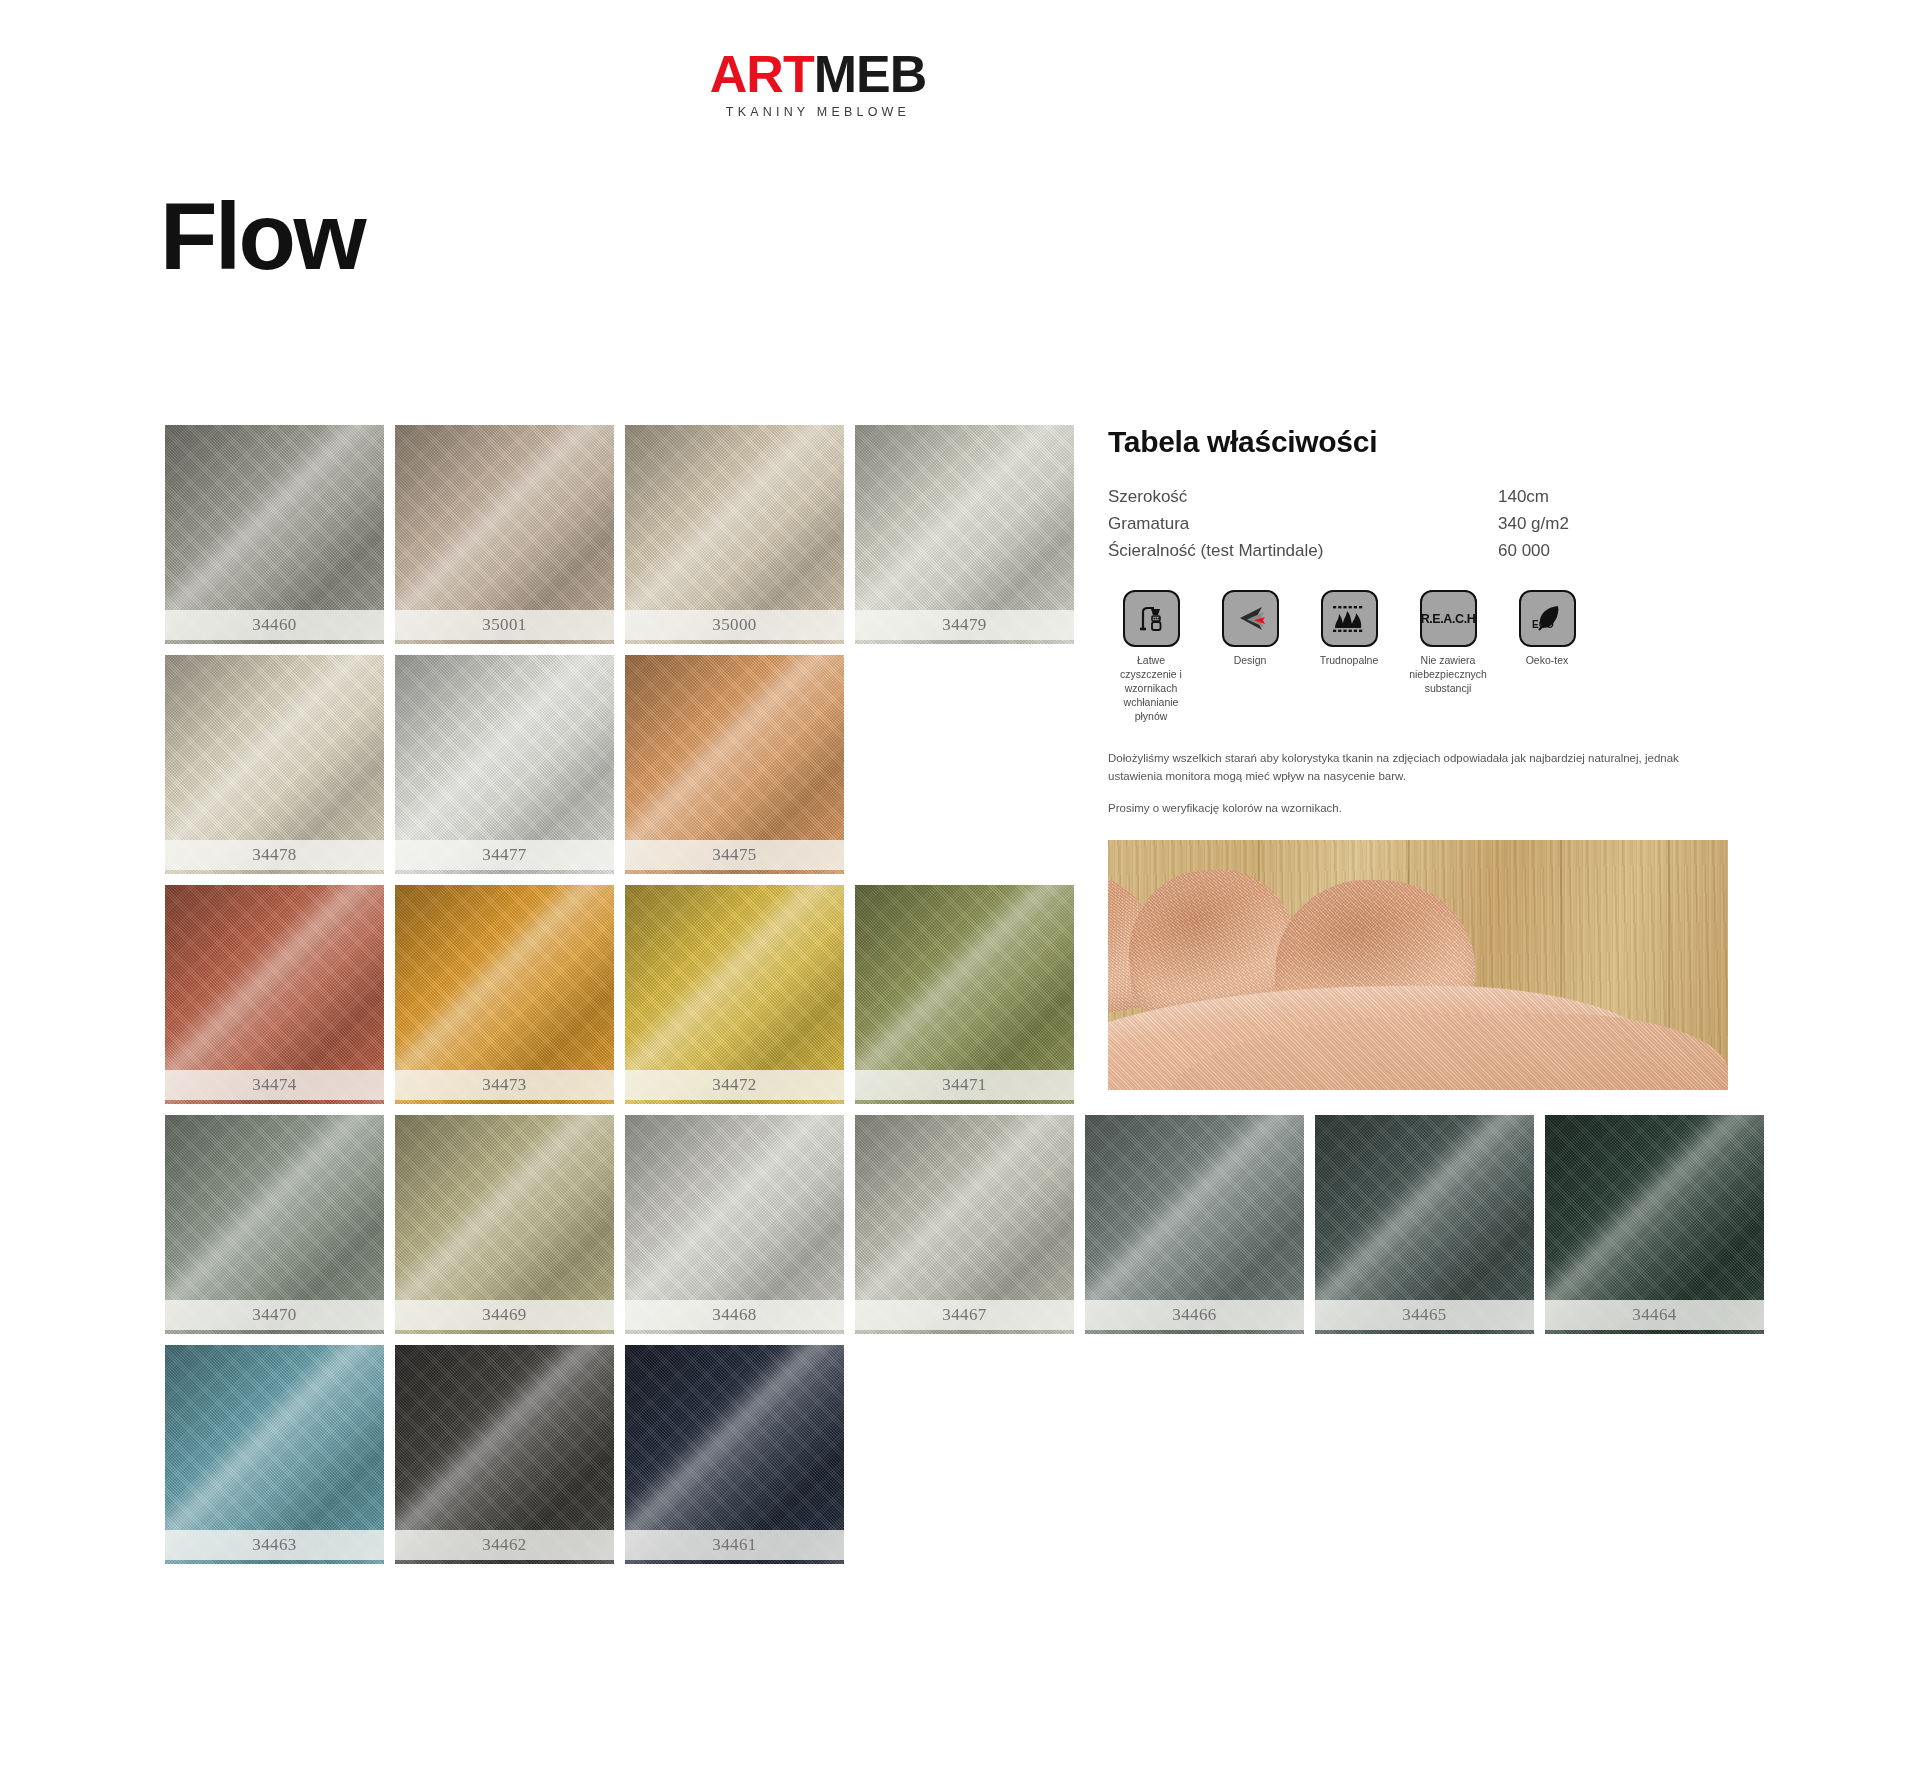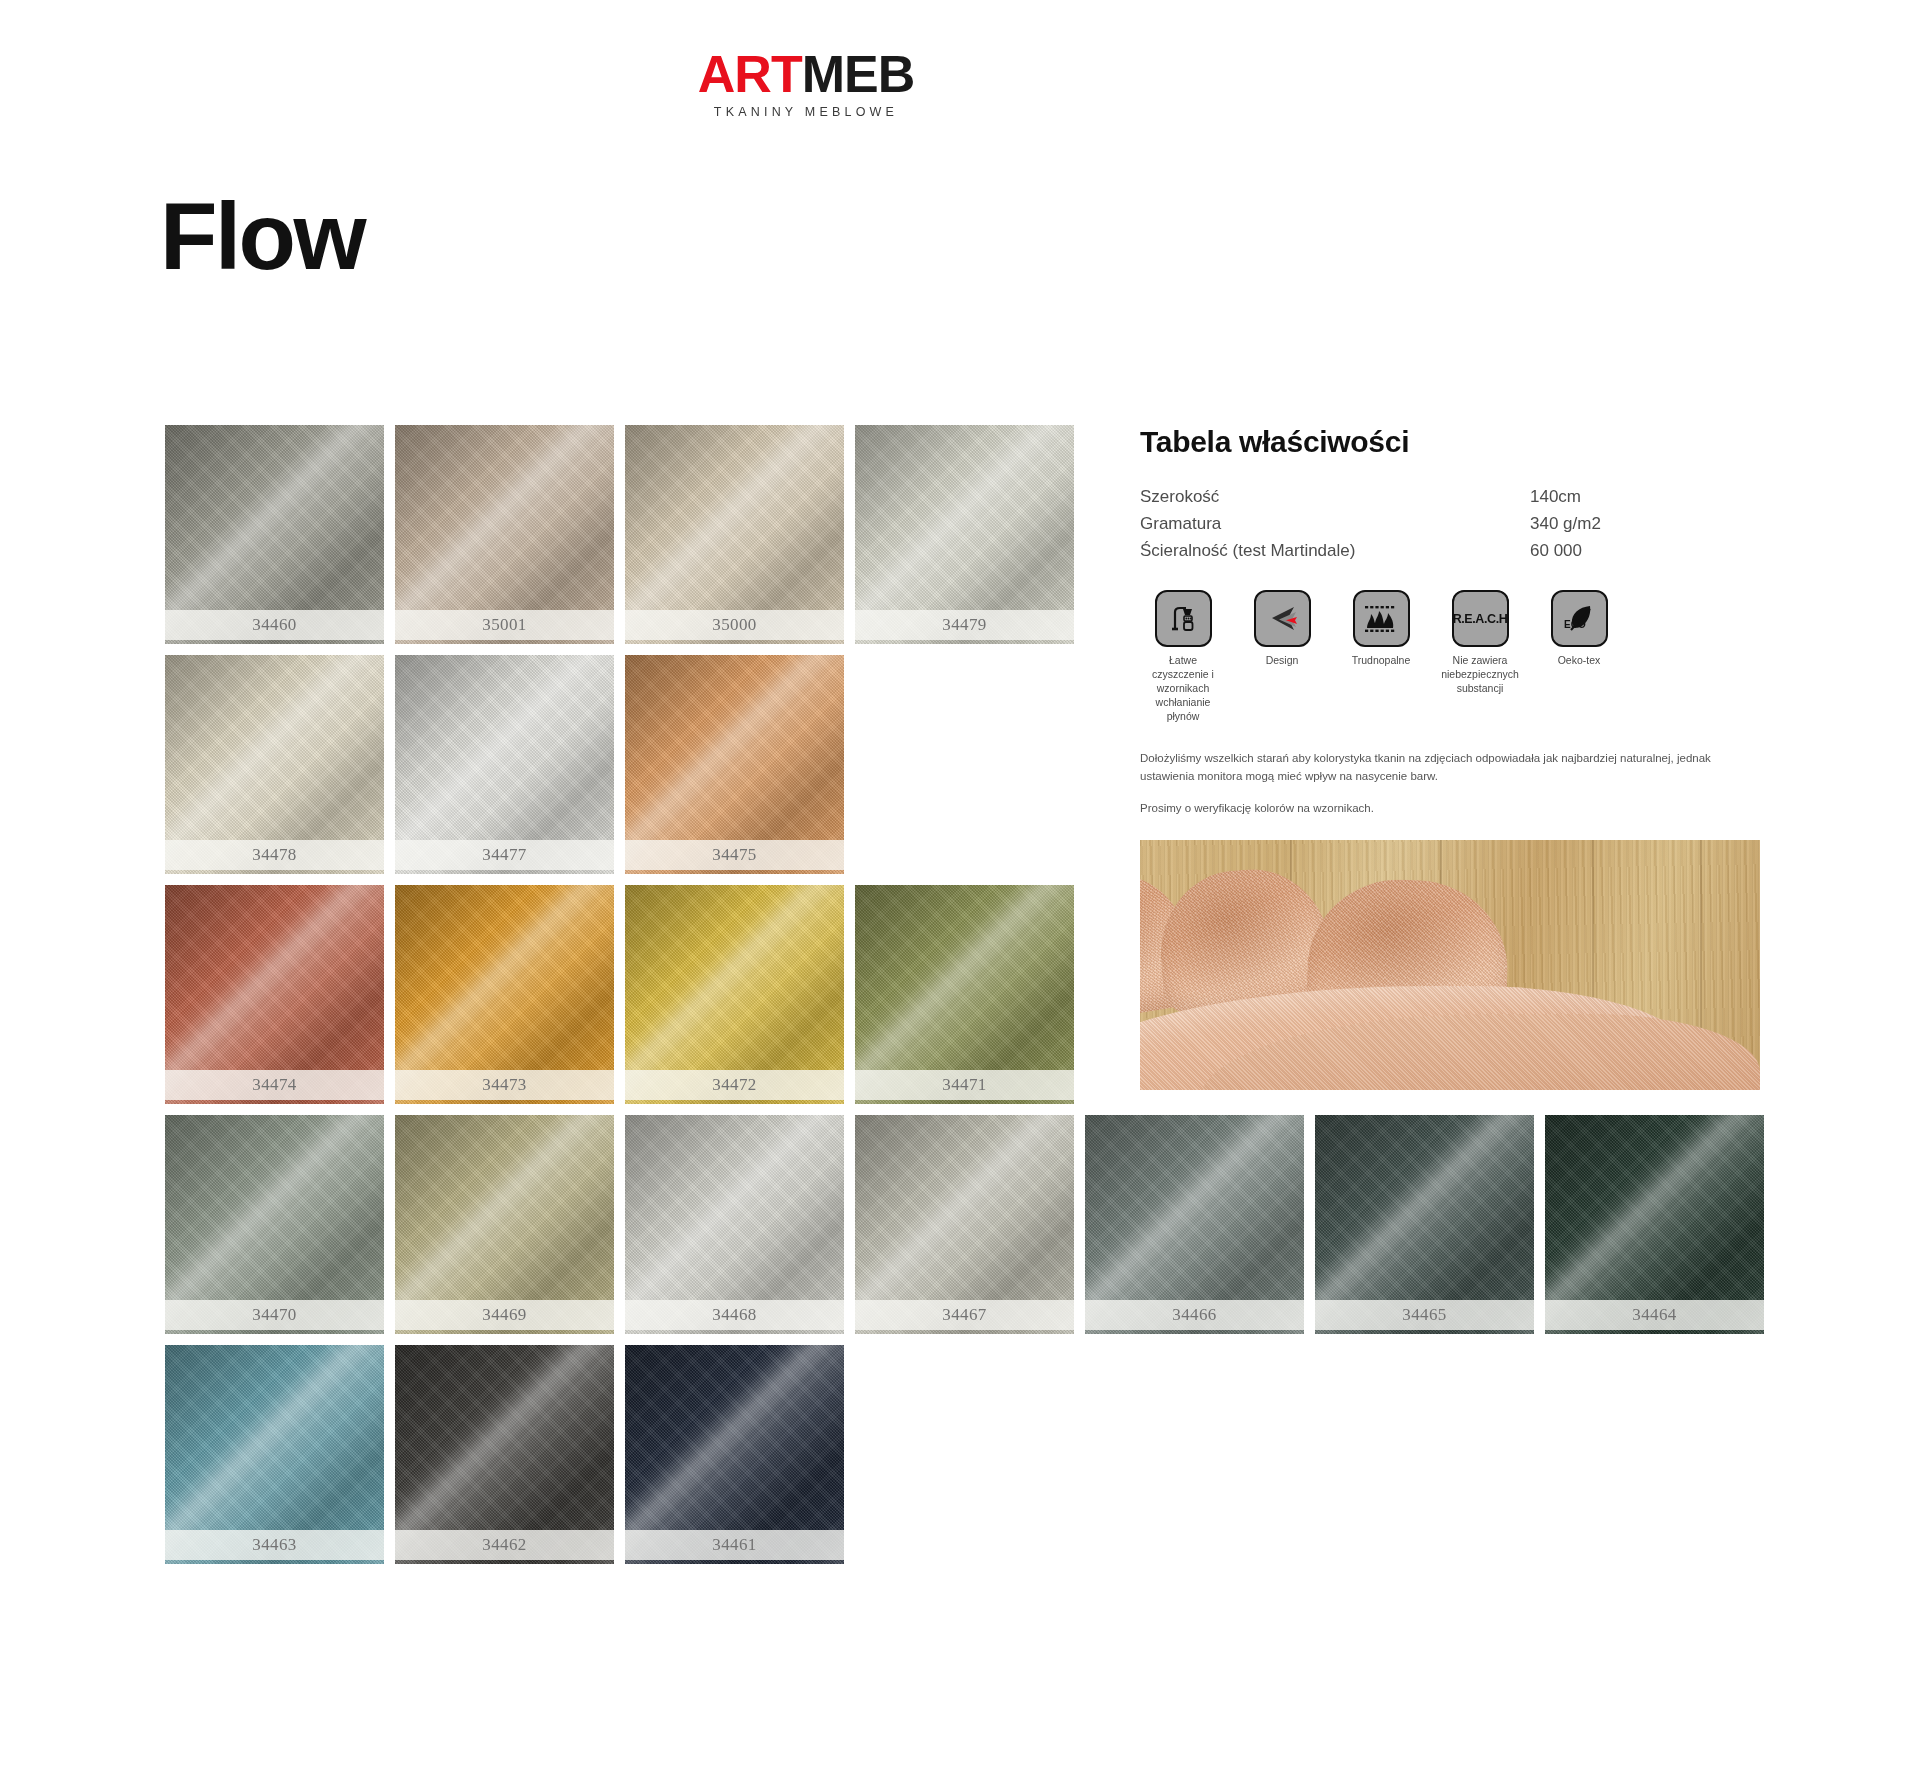--- a/index.html
+++ b/index.html
@@ -9,21 +9,21 @@
     background: #ffffff;
     font-family: "Liberation Sans", sans-serif;
     position: relative;
     overflow: hidden;
   }
 
   
   .logo-wrap {
     position: absolute;
     top: 48px;
-    left: 0;
+    left: 12px;
     width: 1612px;
     text-align: center;
   }
   .logo-text {
     font-size: 52px;
     font-weight: 700;
     letter-spacing: -1px;
     line-height: 1;
     display: inline-block;
   }
@@ -120,21 +120,20 @@
     font-family: Liberation Serif, serif;
     letter-spacing: .4px;
   }
 
   
   .right-col {
     position: absolute;
     left: 1108px;
     top: 425px;
     width: 620px;
-    margin-left: 32px;
   }
   .props-title {
     font-size: 30px;
     font-weight: 700;
     color: #111111;
     letter-spacing: -0.3px;
     margin-bottom: 24px;
   }
   .props-table { width: 100%; border-collapse: collapse; }
   .props-table td {

